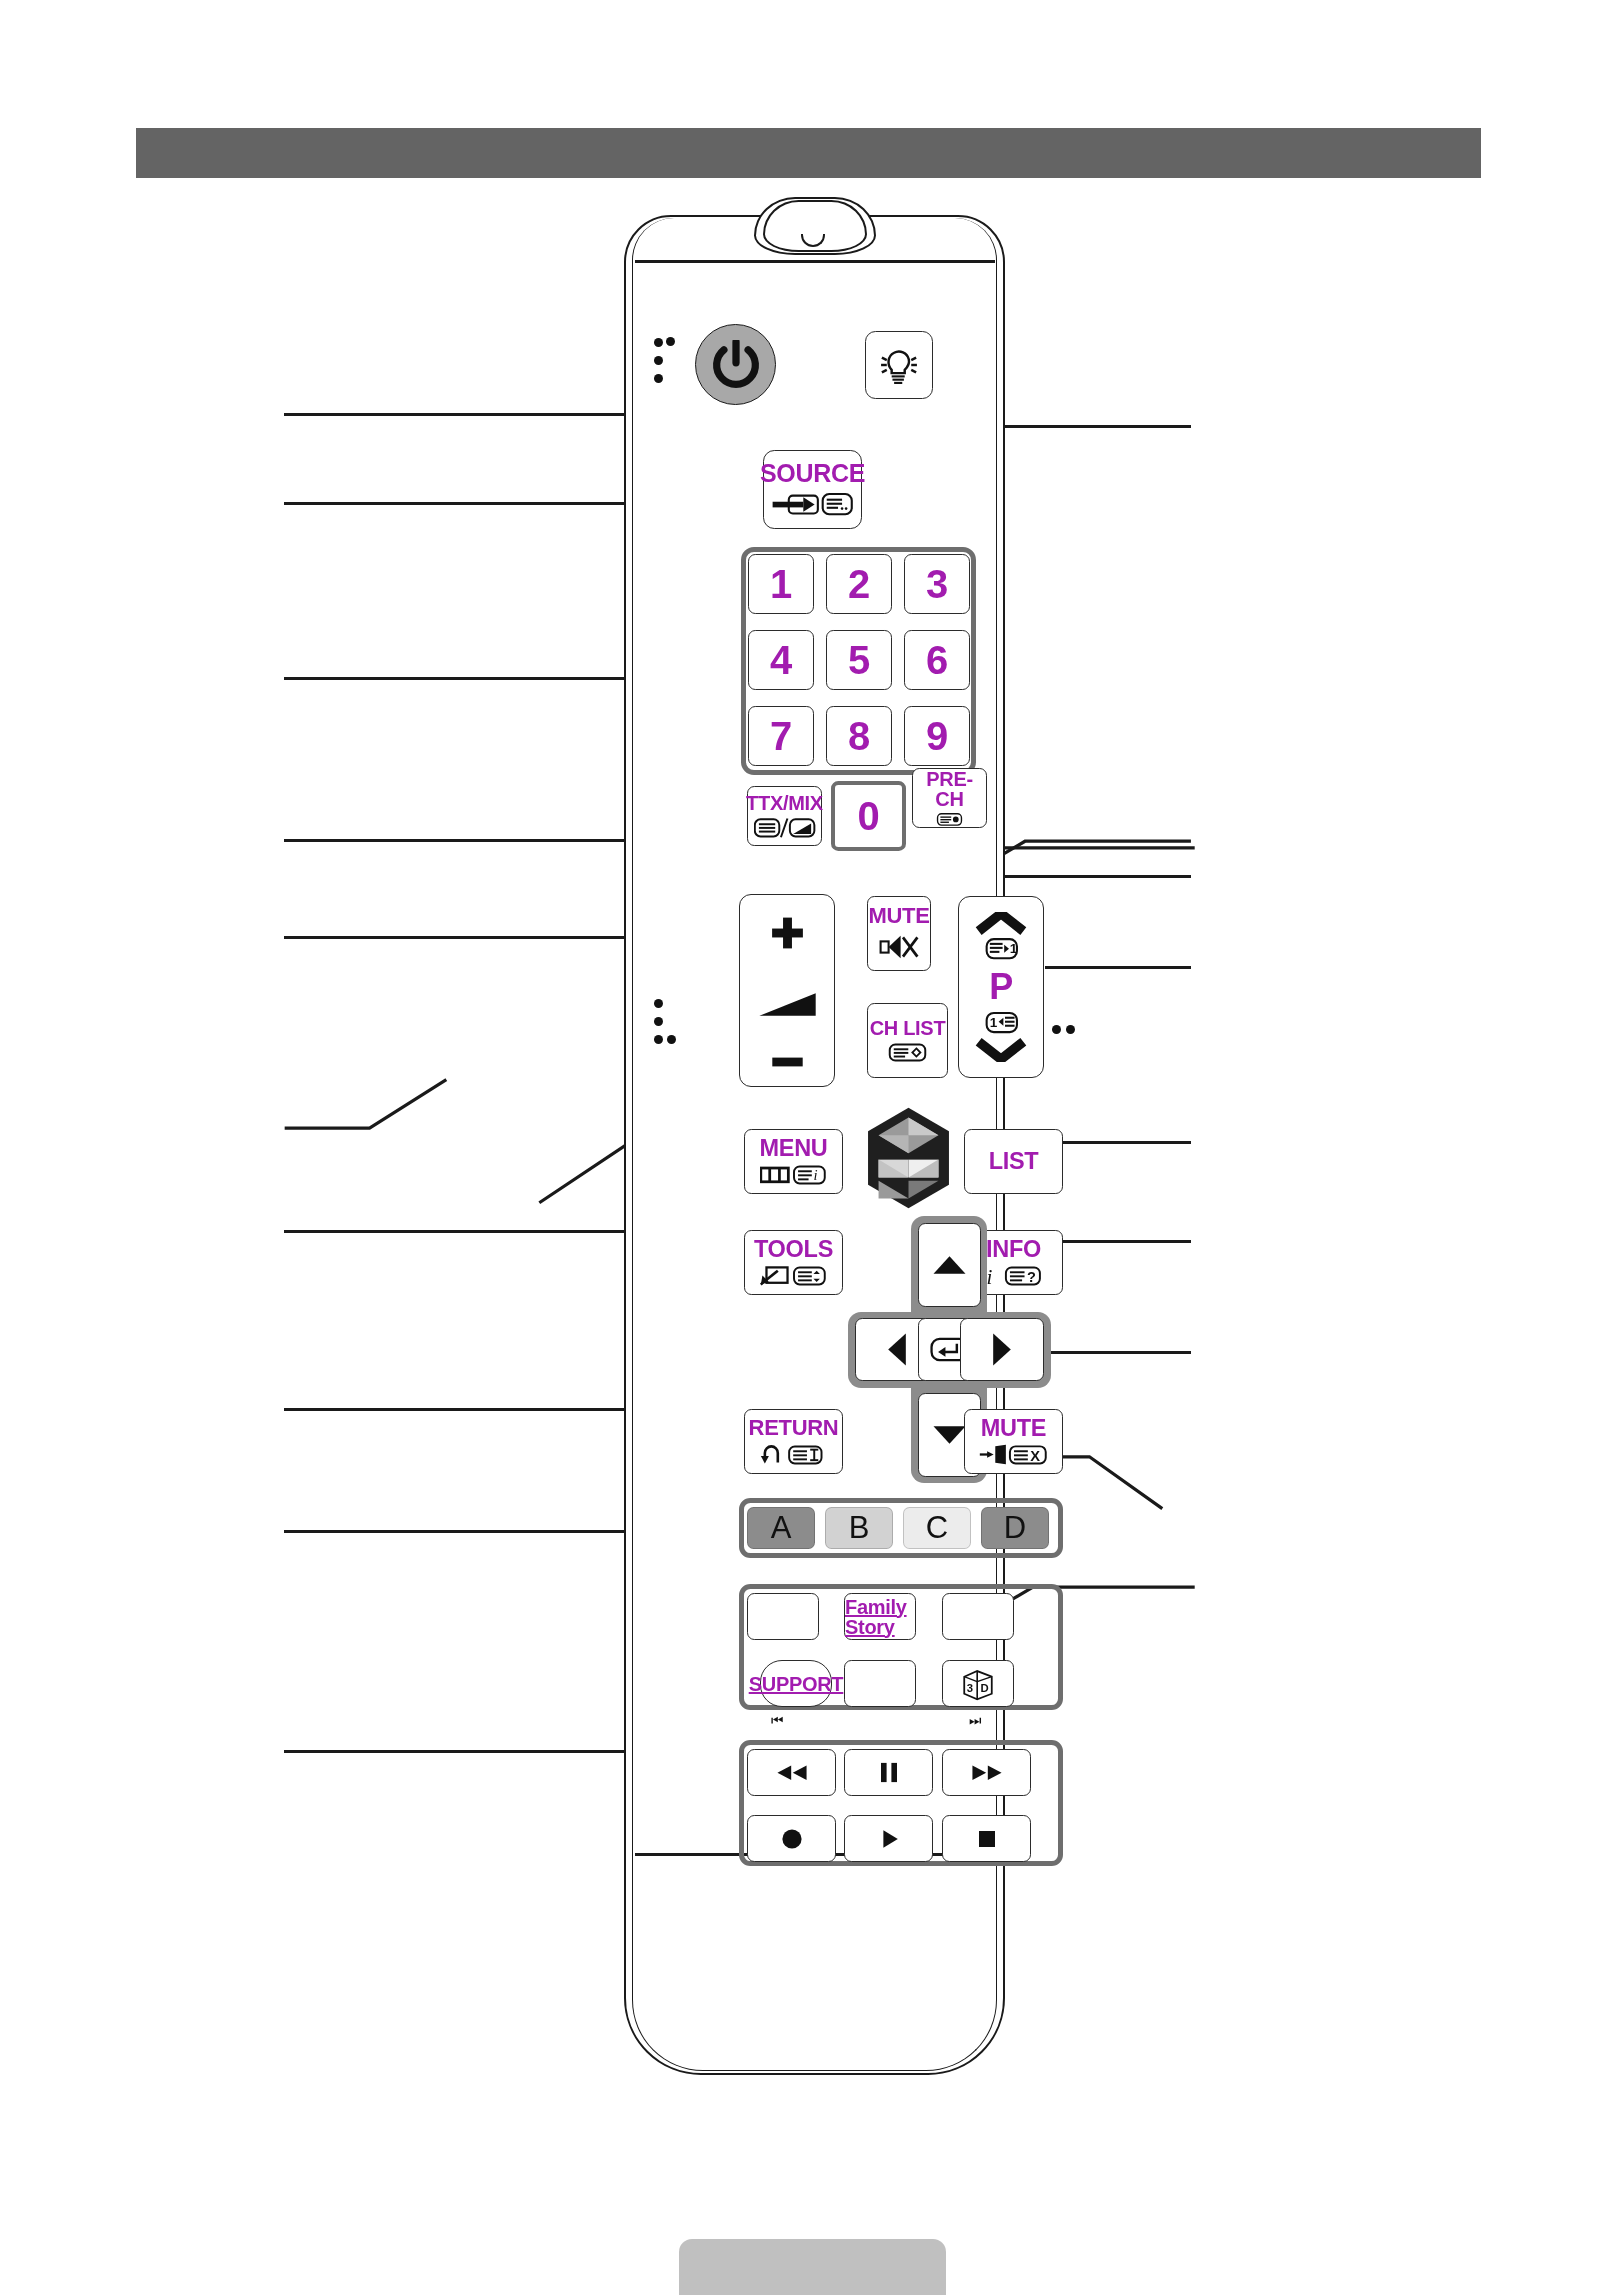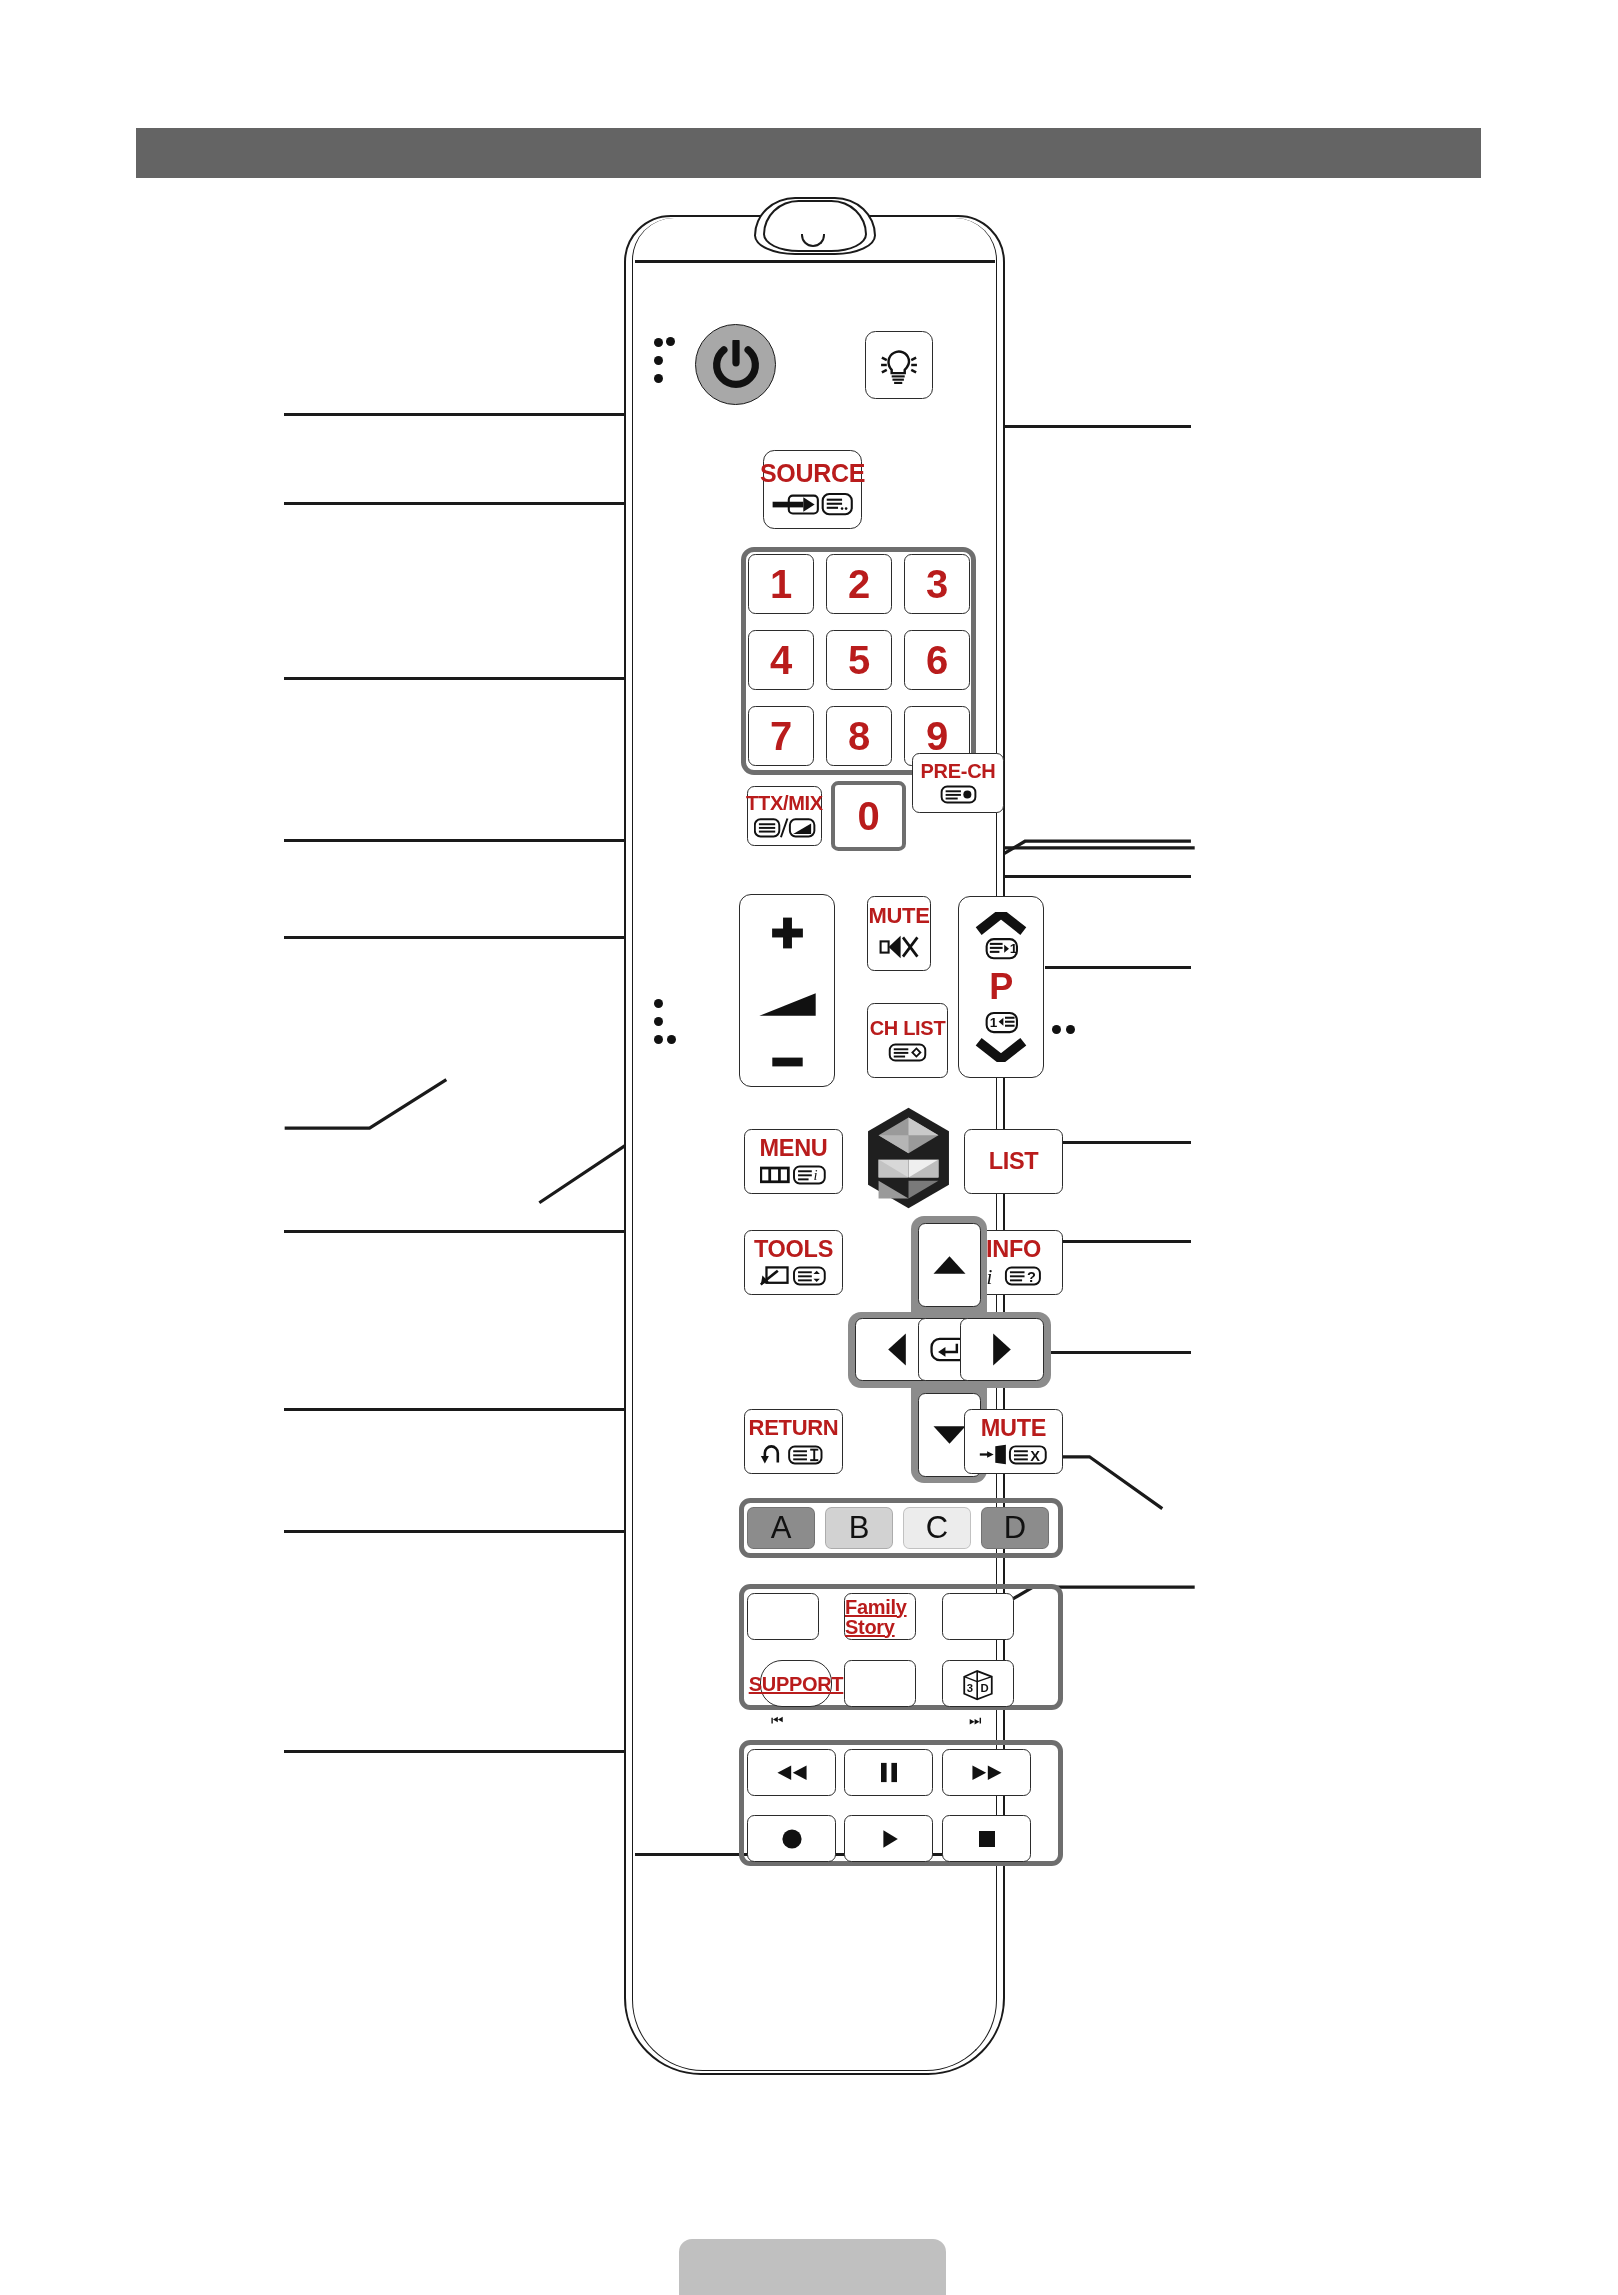--- a/index.html
+++ b/index.html
@@ -63,21 +63,21 @@
   }
 
   
   .btn{
     position:absolute;box-sizing:border-box;
     background:#ffffff;
     border:1.6px solid #2b2b2b;
     border-radius:7.3px;
     display:flex;flex-direction:column;
     align-items:center;justify-content:center;
-    color:#b91c1c;
+    color:#a21caf;
   }
   .btn .lbl{font-weight:bold;letter-spacing:-0.3px;line-height:1;}
   .grp{
     position:absolute;box-sizing:border-box;
     border:5.7px solid #6e6e6e;border-radius:13px;background:transparent;
   }
 
   
   .power{
     position:absolute;left:71px;top:109px;width:81px;height:81px;
@@ -98,21 +98,21 @@
 
   
   .numgrp{left:117px;top:332px;width:235px;height:228px;}
   .numbtn{width:66px;height:60px;}
   .numbtn .lbl{font-size:40px;font-weight:bold;}
 
   .ttxbtn{left:123px;top:571px;width:75px;height:60px;}
   .ttxbtn .lbl{font-size:20px;}
   .zerobtn{left:207px;top:566px;width:75px;height:70px;border:4px solid #6e6e6e;}
   .zerobtn .lbl{font-size:40px;}
-  .prechbtn{left:288px;top:538px;width:92px;height:60px;text-align:center;}
+  .prechbtn{left:288px;top:553px;width:75px;height:60px;text-align:center;}
   .prechbtn .lbl{font-size:20px;}
 
   
   .volbtn{left:115px;top:679px;width:96px;height:193px;justify-content:space-between;padding:16px 0;border-radius:12px;}
 
   .mutebtn{left:243px;top:681px;width:64px;height:75px;}
   .mutebtn .lbl{font-size:22px;}
   .chlistbtn{left:243px;top:788px;width:81px;height:75px;}
   .chlistbtn .lbl{font-size:20px;}
   .chbtn{left:334px;top:681px;width:86px;height:182px;justify-content:space-between;padding:14.6px 0;border-radius:12px;}

